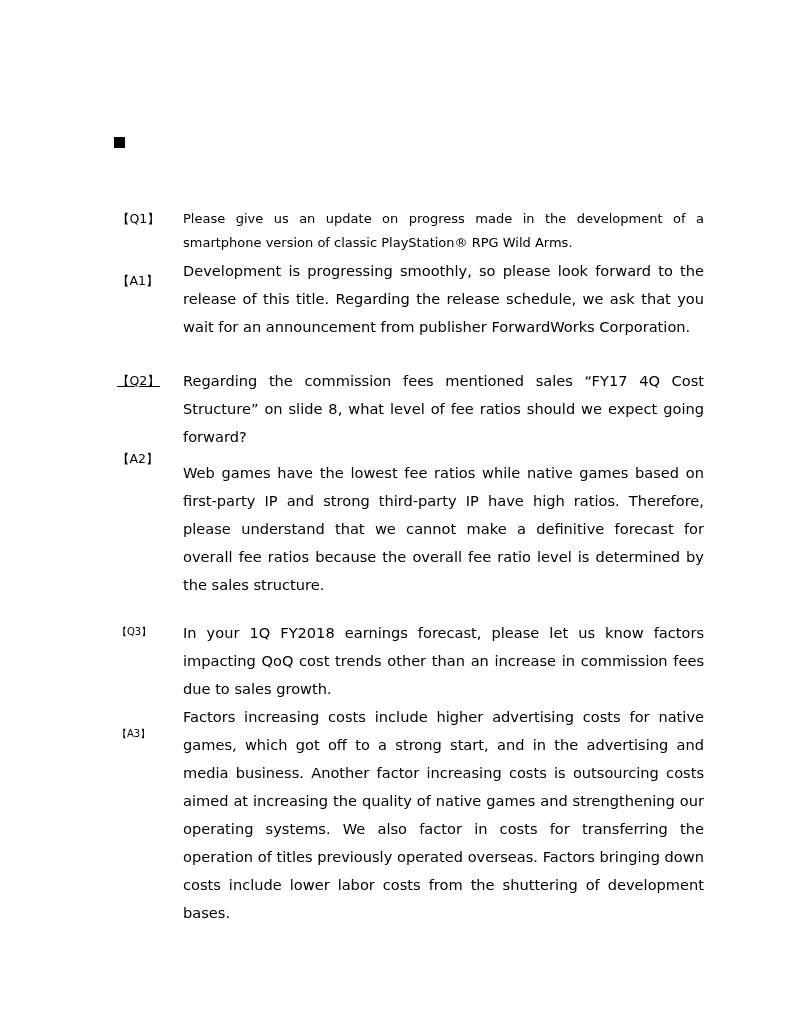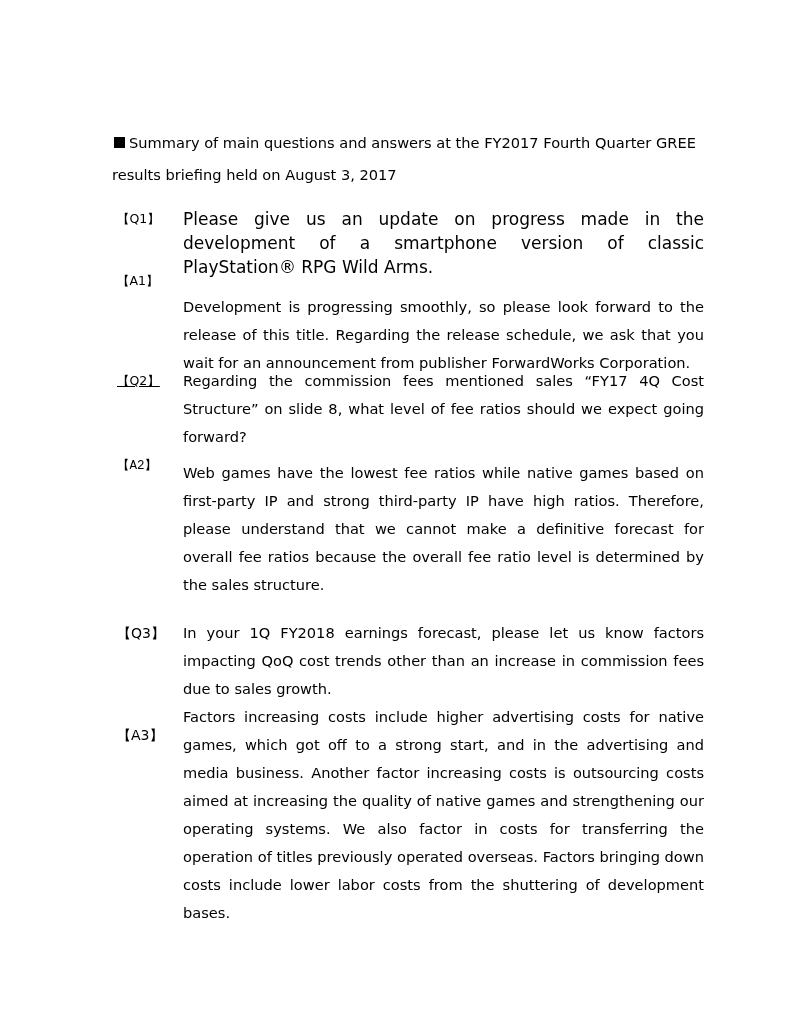--- a/index.html
+++ b/index.html
@@ -54,54 +54,53 @@
     .qa .text {
       position: absolute;
       left: 183px;
       width: 521px;
       text-align: justify;
       text-align-last: left;
       font-size: 14.6px;
       line-height: 28px;
     }
     .qa .text.small {
-      font-size: 17px;
+      font-size: 13px;
       line-height: 24px;
     }
     .tag.big {
-      font-size: 14px;
+      font-size: 10px;
     }
   </style>
 </head>
 <body>
 
 <div class="page">
 
   <div class="heading heading-line1">
-    <span class="bullet"></span><span>Summary of main questions and answers at the FY2017 Fourth Quarter GREE</span>
+    <span class="bullet"></span>
   </div>
-  <div class="heading heading-line2">results briefing held on August 3, 2017</div>
 
   <div class="qa" style="top:207px;">
     <span class="tag" style="top:4px;">【Q1】</span>
     <div class="text small" style="top:0px;">Please give us an update on progress made in the development of a smartphone version of classic PlayStation® RPG Wild Arms.</div>
   </div>
 
   <div class="qa" style="top:257px;">
     <span class="tag" style="top:16px;">【A1】</span>
-    <div class="text" style="top:0px;margin-top:36px;">Development is progressing smoothly, so please look forward to the release of this title. Regarding the release schedule, we ask that you wait for an announcement from publisher ForwardWorks Corporation.</div>
+    <div class="text" style="top:0px;">Development is progressing smoothly, so please look forward to the release of this title. Regarding the release schedule, we ask that you wait for an announcement from publisher ForwardWorks Corporation.</div>
   </div>
 
   <div class="qa" style="top:367px;">
     <span class="tag" style="top:6px;text-decoration:underline;">【Q2】</span>
     <div class="text" style="top:0px;">Regarding the commission fees mentioned sales “FY17 4Q Cost Structure” on slide 8, what level of fee ratios should we expect going forward?</div>
   </div>
 
   <div class="qa" style="top:451px;">
-    <span class="tag" style="top:6px;font-family:Liberation Mono, monospace;">【A2】</span>
+    <span class="tag" style="top:0;">【A2】</span>
     <div class="text" style="top:8px;">Web games have the lowest fee ratios while native games based on first-party IP and strong third-party IP have high ratios. Therefore, please understand that we cannot make a definitive forecast for overall fee ratios because the overall fee ratio level is determined by the sales structure.</div>
   </div>
 
   <div class="qa" style="top:619px;">
     <span class="tag big" style="top:6px;">【Q3】</span>
     <div class="text" style="top:0px;">In your 1Q FY2018 earnings forecast, please let us know factors impacting QoQ cost trends other than an increase in commission fees due to sales growth.</div>
   </div>
 
   <div class="qa" style="top:703px;">
     <span class="tag big" style="top:24px;">【A3】</span>

